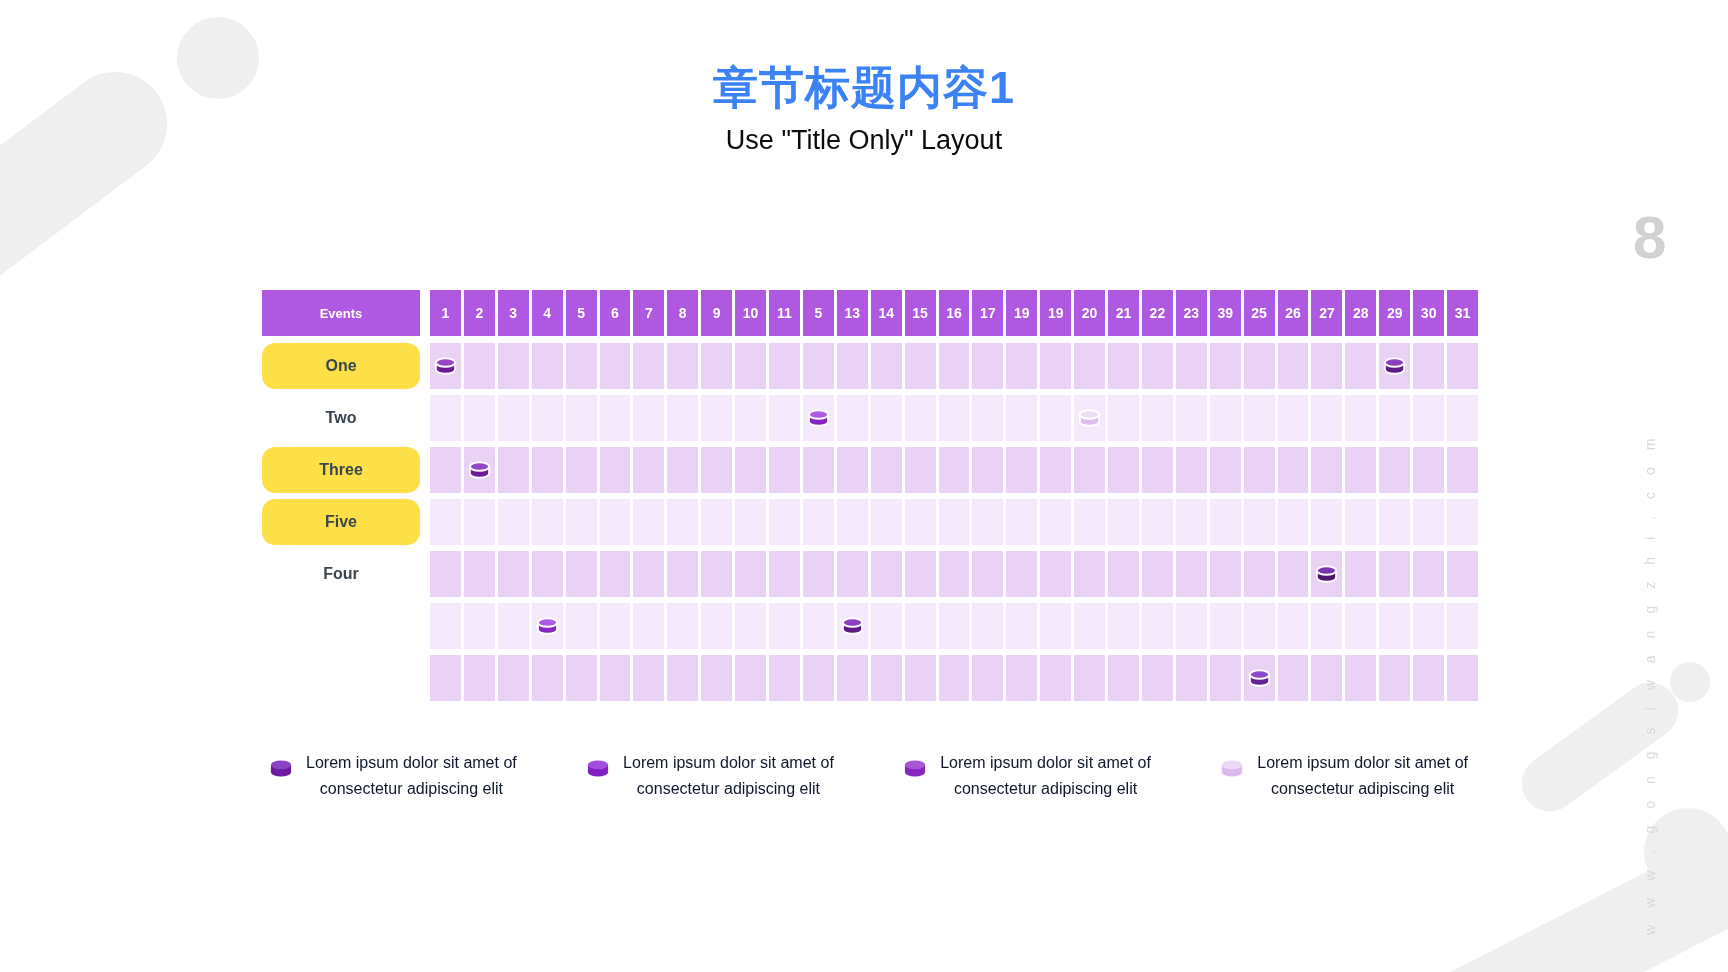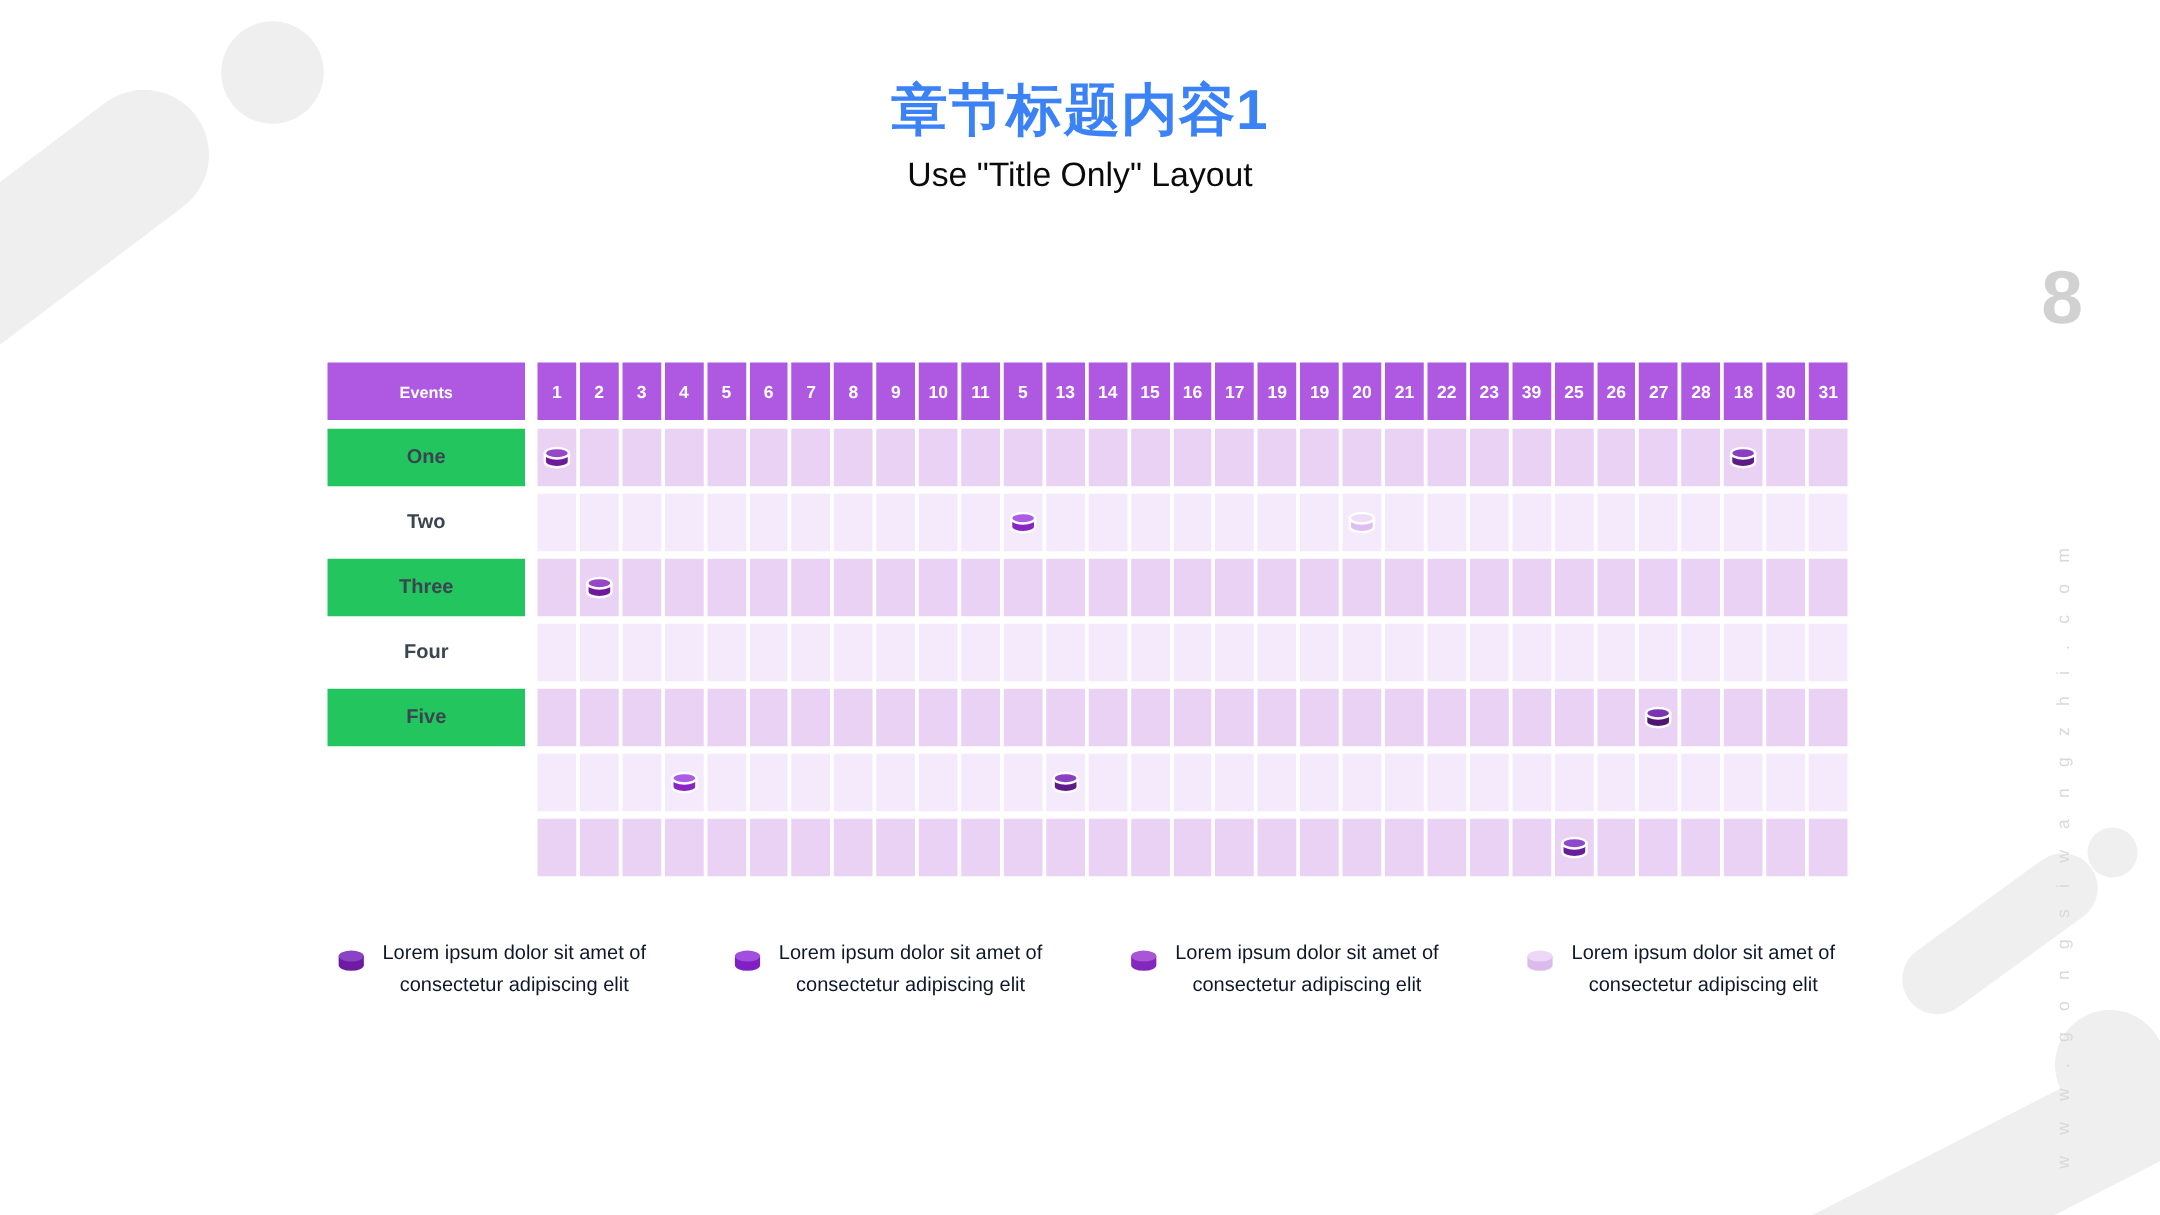--- a/index.html
+++ b/index.html
@@ -36,21 +36,21 @@
 
   .corner {
     height:46px; margin-bottom:7px; background:#AF59E2;
     color:#ffffff; font-weight:bold; font-size:13px;
     display:flex; align-items:center; justify-content:center;
   }
   .row-label {
     height:46px; margin-bottom:6px; color:#3A4550; font-weight:bold; font-size:16px;
     display:flex; align-items:center; justify-content:center; background:#ffffff;
   }
-  .row-label.shaded { background:#22c55e; }
+  .row-label.shaded { background:#fde047;border-radius:13px; }
 
   .day-header {
     display:grid; grid-template-columns:repeat(31,1fr); column-gap:3px;
     height:46px; margin-bottom:7px;
   }
   .day-cell {
     background:#AF59E2; color:#ffffff; font-weight:bold; font-size:14px;
     display:flex; align-items:center; justify-content:center;
   }
   .t-row {
@@ -101,22 +101,22 @@
     <div class="slide-subtitle">Use "Title Only" Layout</div>
   </div>
 
   <div class="timeline">
     <div class="labels-col">
       <div class="corner">Events</div>
       <div id="row-labels">
           <div class="row-label shaded">One</div>
           <div class="row-label">Two</div>
           <div class="row-label shaded">Three</div>
+          <div class="row-label shaded">Five</div>
           <div class="row-label">Four</div>
-          <div class="row-label shaded">Five</div>
         </div>
     </div>
     <div class="grid-col">
       <div class="day-header" id="day-header">
           <div class="day-cell">1</div>
           <div class="day-cell">2</div>
           <div class="day-cell">3</div>
           <div class="day-cell">4</div>
           <div class="day-cell">5</div>
           <div class="day-cell">6</div>
@@ -135,21 +135,21 @@
           <div class="day-cell">19</div>
           <div class="day-cell">20</div>
           <div class="day-cell">21</div>
           <div class="day-cell">22</div>
           <div class="day-cell">23</div>
           <div class="day-cell">39</div>
           <div class="day-cell">25</div>
           <div class="day-cell">26</div>
           <div class="day-cell">27</div>
           <div class="day-cell">28</div>
-          <div class="day-cell">18</div>
+          <div class="day-cell">29</div>
           <div class="day-cell">30</div>
           <div class="day-cell">31</div>
         </div>
       <div id="grid-rows">
           <div class="t-row dark">
             <div class="cell">
               <svg width="25" height="21" viewBox="0 0 28 24">
                 <path d="M3,7.5 L3,15.5 A11,4.8 0 0 0 25,15.5 L25,7.5 Z" fill="#70189C" stroke="#ffffff" stroke-width="2.2"></path>
                 <ellipse cx="14" cy="7.5" rx="11" ry="4.8" fill="#9746C8" stroke="#ffffff" stroke-width="2.2"></ellipse>
               </svg>

